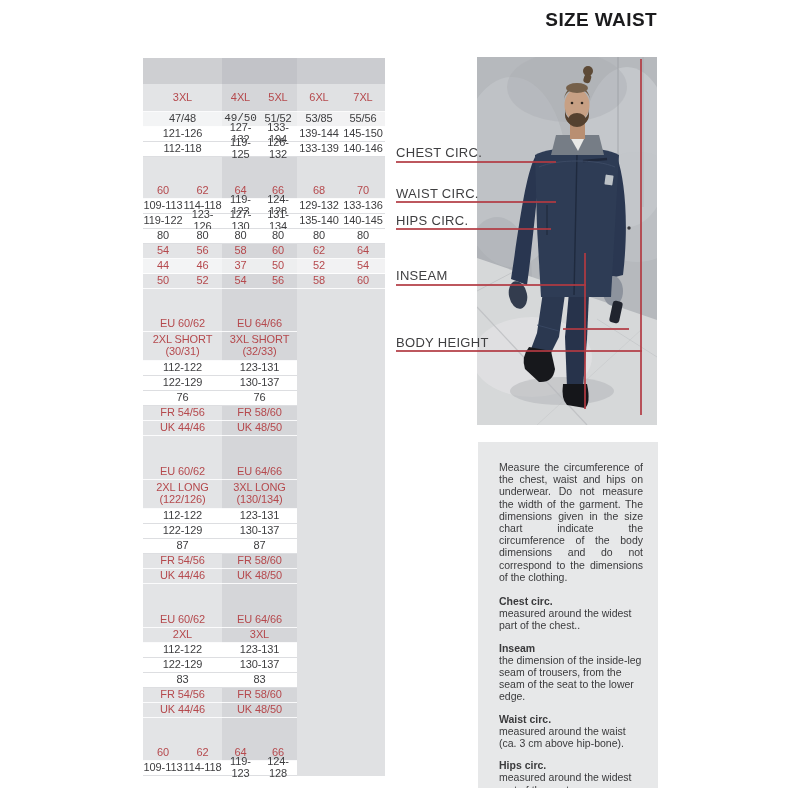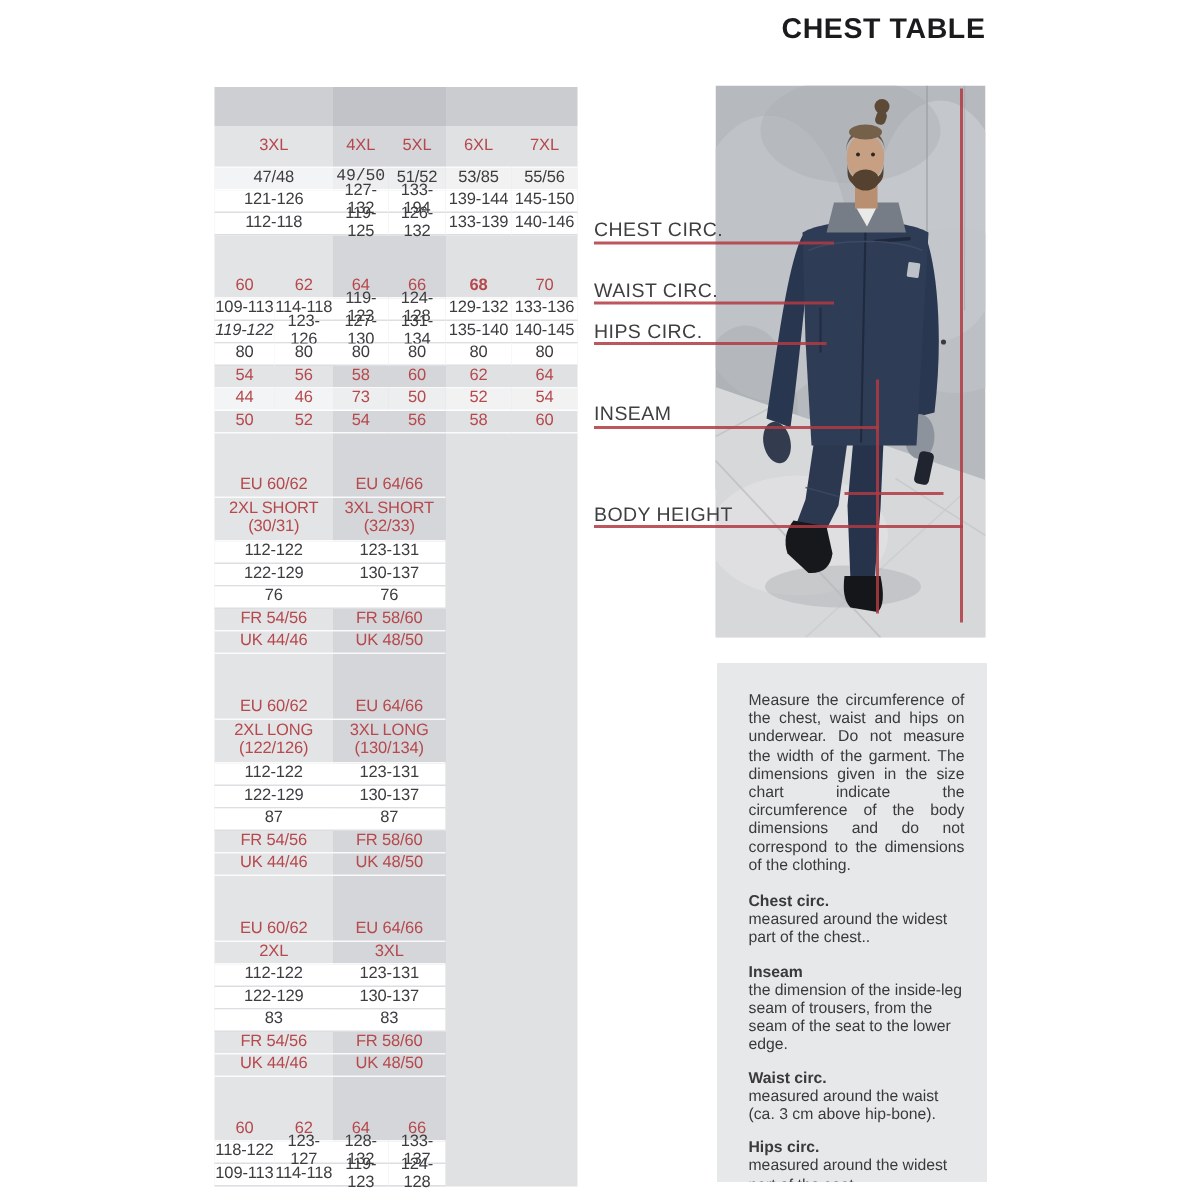--- a/index.html
+++ b/index.html
@@ -37,21 +37,21 @@
     overflow:hidden;}
   #panel .intro{text-align:justify;margin:0 0 12px 0;}
   .def{margin:0 0 10px 0;}
   .def .term{font-weight:700;display:block;}
 </style>
 </head>
 <body>
 
 <div id="stage">
 
-  <div id="page-title">CHEST TABLE</div>
+  <div id="page-title">SIZE WAIST</div>
 
   <div id="sizetable">
       <div class="tgap shade" style="height: 26px;"></div>
       <div class="trow style-red bg-band" style="height: 28px;">
         <span class="cell" style="width: 79px;">3XL</span>
         <span class="cell" style="width: 37px;">4XL</span>
         <span class="cell" style="width: 38px;">5XL</span>
         <span class="cell" style="width: 44px;">6XL</span>
         <span class="cell" style="width: 44px;">7XL</span>
       </div>
@@ -75,33 +75,33 @@
         <span class="cell" style="width: 38px;">126-132</span>
         <span class="cell" style="width: 44px;">133-139</span>
         <span class="cell" style="width: 44px;">140-146</span>
       </div>
       <div class="tgap" style="height: 27px;"></div>
       <div class="trow style-red bg-band" style="height: 15px;">
         <span class="cell" style="width: 40px;">60</span>
         <span class="cell" style="width: 39px;">62</span>
         <span class="cell" style="width: 37px;">64</span>
         <span class="cell" style="width: 38px;">66</span>
-        <span class="cell" style="width: 44px; font-weight: bold;">68</span>
+        <span class="cell" style="width: 44px;">68</span>
         <span class="cell" style="width: 44px;">70</span>
       </div>
       <div class="trow style-dark bg-white" style="height: 15px;">
         <span class="cell" style="width: 40px;">109-113</span>
         <span class="cell" style="width: 39px;">114-118</span>
         <span class="cell" style="width: 37px;">119-123</span>
         <span class="cell" style="width: 38px;">124-128</span>
         <span class="cell" style="width: 44px;">129-132</span>
         <span class="cell" style="width: 44px;">133-136</span>
       </div>
       <div class="trow style-dark bg-white" style="height: 15px;">
-        <span class="cell" style="width: 40px; font-style: italic;">119-122</span>
+        <span class="cell" style="width: 40px;">119-122</span>
         <span class="cell" style="width: 39px;">123-126</span>
         <span class="cell" style="width: 37px;">127-130</span>
         <span class="cell" style="width: 38px;">131-134</span>
         <span class="cell" style="width: 44px;">135-140</span>
         <span class="cell" style="width: 44px;">140-145</span>
       </div>
       <div class="trow style-dark bg-white" style="height: 15px;">
         <span class="cell" style="width: 40px;">80</span>
         <span class="cell" style="width: 39px;">80</span>
         <span class="cell" style="width: 37px;">80</span>
@@ -113,21 +113,21 @@
         <span class="cell" style="width: 40px;">54</span>
         <span class="cell" style="width: 39px;">56</span>
         <span class="cell" style="width: 37px;">58</span>
         <span class="cell" style="width: 38px;">60</span>
         <span class="cell" style="width: 44px;">62</span>
         <span class="cell" style="width: 44px;">64</span>
       </div>
       <div class="trow style-red bg-light" style="height: 15px;">
         <span class="cell" style="width: 40px;">44</span>
         <span class="cell" style="width: 39px;">46</span>
-        <span class="cell" style="width: 37px;">73</span>
+        <span class="cell" style="width: 37px;">37</span>
         <span class="cell" style="width: 38px;">50</span>
         <span class="cell" style="width: 44px;">52</span>
         <span class="cell" style="width: 44px;">54</span>
       </div>
       <div class="trow style-red bg-band" style="height: 15px;">
         <span class="cell" style="width: 40px;">50</span>
         <span class="cell" style="width: 39px;">52</span>
         <span class="cell" style="width: 37px;">54</span>
         <span class="cell" style="width: 38px;">56</span>
         <span class="cell" style="width: 44px;">58</span>
@@ -244,27 +244,20 @@
         <span class="cell" style="width: 79px;">UK 44/46</span>
         <span class="cell" style="width: 75px;">UK 48/50</span>
         <span class="cell empty" style="width: 88px;"></span>
       </div>
       <div class="tgap" style="height: 28px;"></div>
       <div class="trow style-red bg-band" style="height: 15px;">
         <span class="cell" style="width: 40px;">60</span>
         <span class="cell" style="width: 39px;">62</span>
         <span class="cell" style="width: 37px;">64</span>
         <span class="cell" style="width: 38px;">66</span>
-        <span class="cell empty" style="width: 88px;"></span>
-      </div>
-      <div class="trow style-dark bg-white" style="height: 15px;">
-        <span class="cell" style="width: 40px;">118-122</span>
-        <span class="cell" style="width: 39px;">123-127</span>
-        <span class="cell" style="width: 37px;">128-132</span>
-        <span class="cell" style="width: 38px;">133-137</span>
         <span class="cell empty" style="width: 88px;"></span>
       </div>
       <div class="trow style-dark bg-white" style="height: 15px;">
         <span class="cell" style="width: 40px;">109-113</span>
         <span class="cell" style="width: 39px;">114-118</span>
         <span class="cell" style="width: 37px;">119-123</span>
         <span class="cell" style="width: 38px;">124-128</span>
         <span class="cell empty" style="width: 88px;"></span>
       </div>
     </div>

